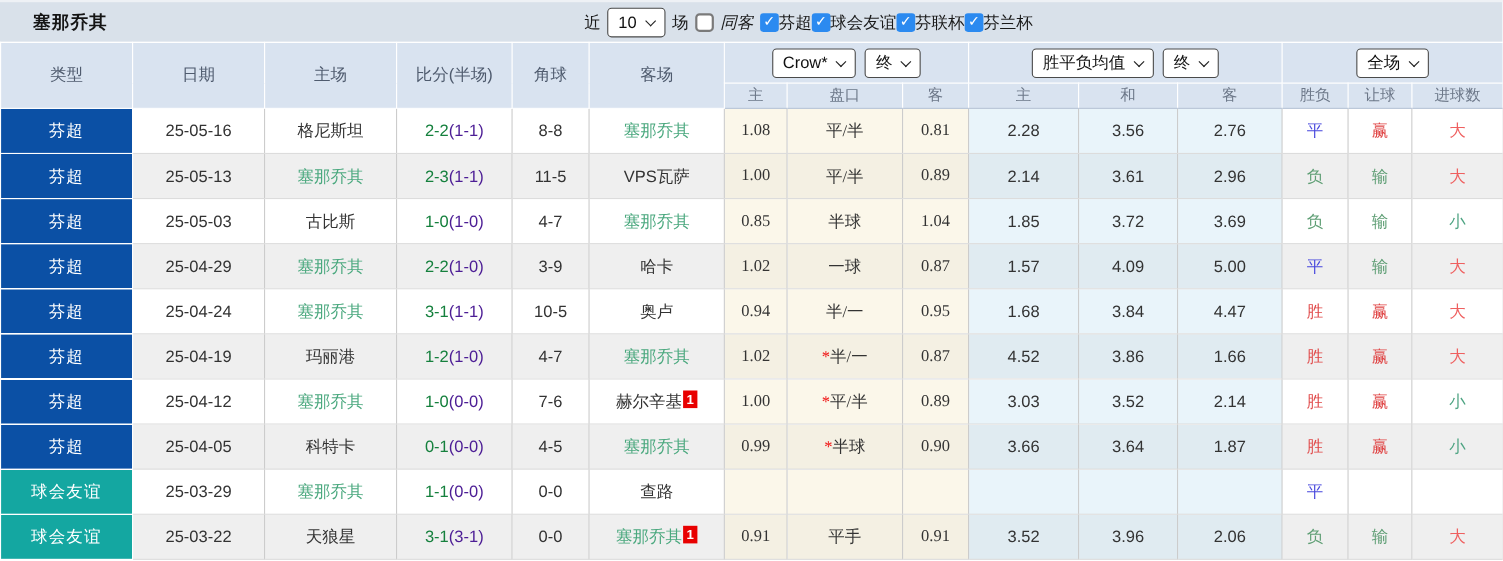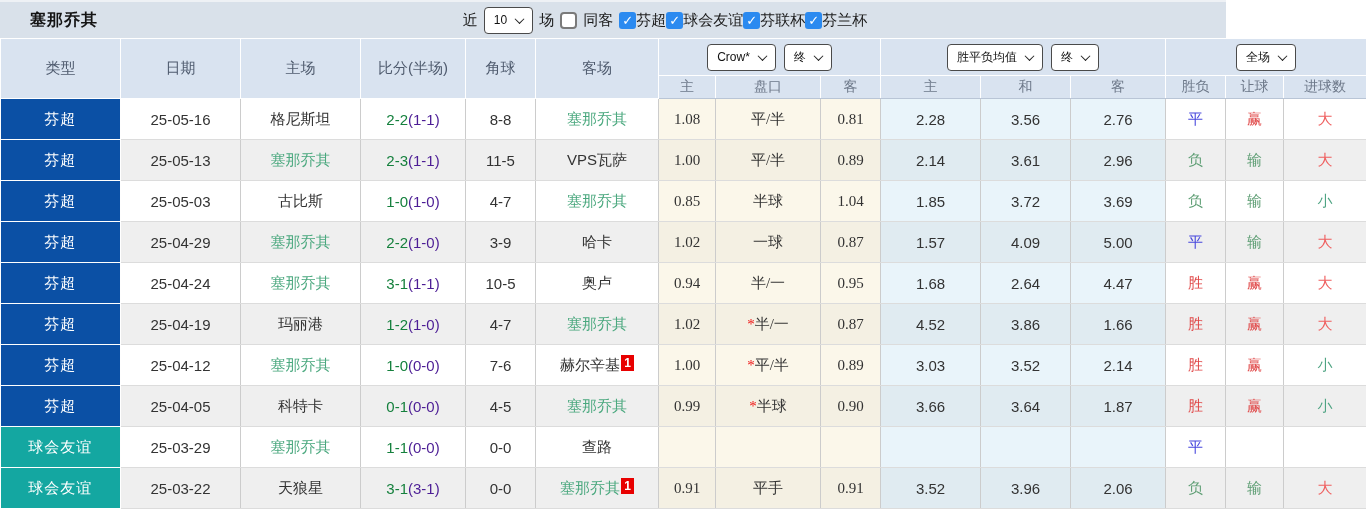--- a/index.html
+++ b/index.html
@@ -2,36 +2,36 @@
 <html><head>
 <meta charset="utf-8">
 <style>
   * { box-sizing: border-box; }
   html,body { margin:0; padding:0; }
   body {
     width:1366px; height:510px; overflow:hidden;
     font-family:"Liberation Sans","DejaVu Sans",sans-serif;
     background:#ffffff; color:#333;
   }
-  .page { width:1226px; height:510px; }
+  .page { width:1366px; height:510px; }
 
   
   .toolbar {
     height:38px; background:#d9e1ea; border-top:2px solid #eef1f5;
     display:flex; align-items:center;
   }
   .team-title { font-weight:bold; font-size:16px; color:#141414; margin-left:30px; letter-spacing:1px; }
   .toolbar-controls { display:flex; align-items:center; margin:0 auto; font-size:15px; color:#1a1a1a; }
   .toolbar-controls .lbl { margin:0 6px; }
-  .gap-r { margin-right:6px; }
+  .gap-r { margin-right:6px;font-style:italic; }
 
   .select {
     display:inline-flex; align-items:center; justify-content:center;
     background:#fff; border:1px solid #4a4a4a; border-radius:4px;
-    padding:3px 9px; gap:9px; cursor:pointer; font-size:12px; color:#111;
+    padding:3px 9px; gap:9px; cursor:pointer; font-size:15px; color:#111;
     height:27px; white-space:nowrap;
   }
   .chev {
     width:7px; height:7px; border-right:1.8px solid #222; border-bottom:1.8px solid #222;
     transform:rotate(45deg) translate(-1px,-1px); flex:none;
   }
   .checkbox {
     width:17px; height:17px; border-radius:3px; flex:none;
     display:inline-flex; align-items:center; justify-content:center; cursor:pointer;
   }
@@ -250,21 +250,21 @@
     <td class="type blue">芬超</td>
     <td>25-04-24</td>
     <td><span class="team-name subject">塞那乔其</span></td>
     <td><span class="ft">3-1</span><span class="ht">(1-1)</span></td>
     <td>10-5</td>
     <td><span class="team-name">奥卢</span></td>
     <td class="ah">0.94</td>
     <td class="ah">半/一</td>
     <td class="ah">0.95</td>
     <td class="eu">1.68</td>
-    <td class="eu">2.64</td>
+    <td class="eu">3.84</td>
     <td class="eu">4.47</td>
     <td class="c-win">胜</td>
     <td class="c-win">赢</td>
     <td class="c-over">大</td>
   </tr>
         <tr class="even">
     <td class="type blue">芬超</td>
     <td>25-04-19</td>
     <td><span class="team-name">玛丽港</span></td>
     <td><span class="ft">1-2</span><span class="ht">(1-0)</span></td>

